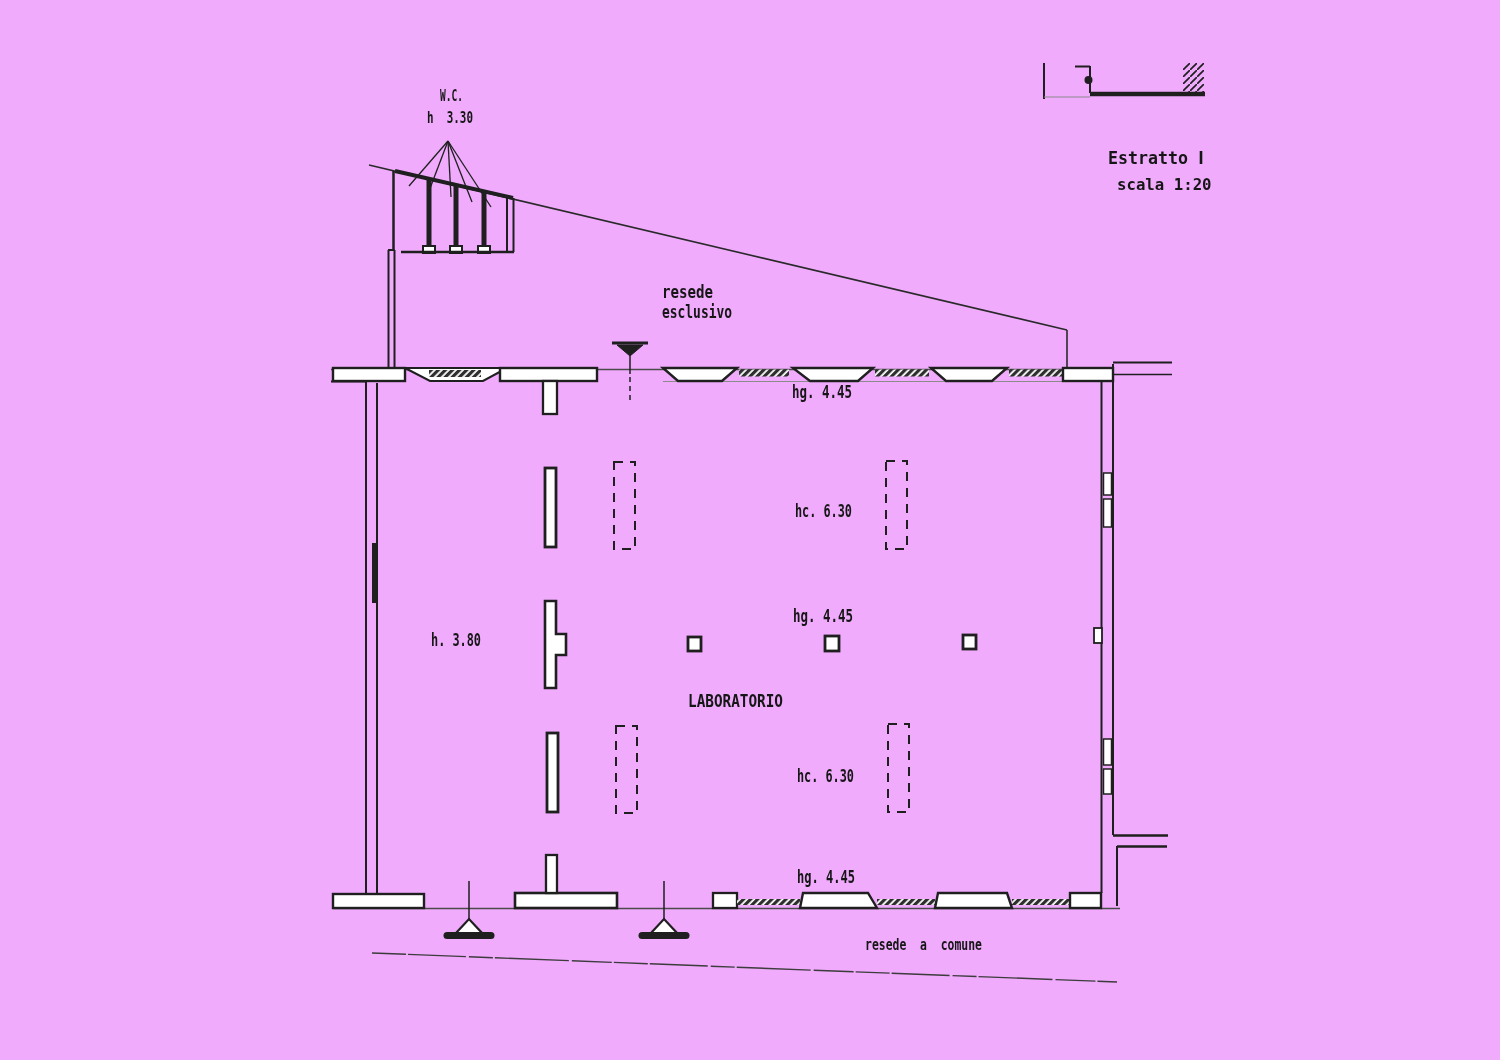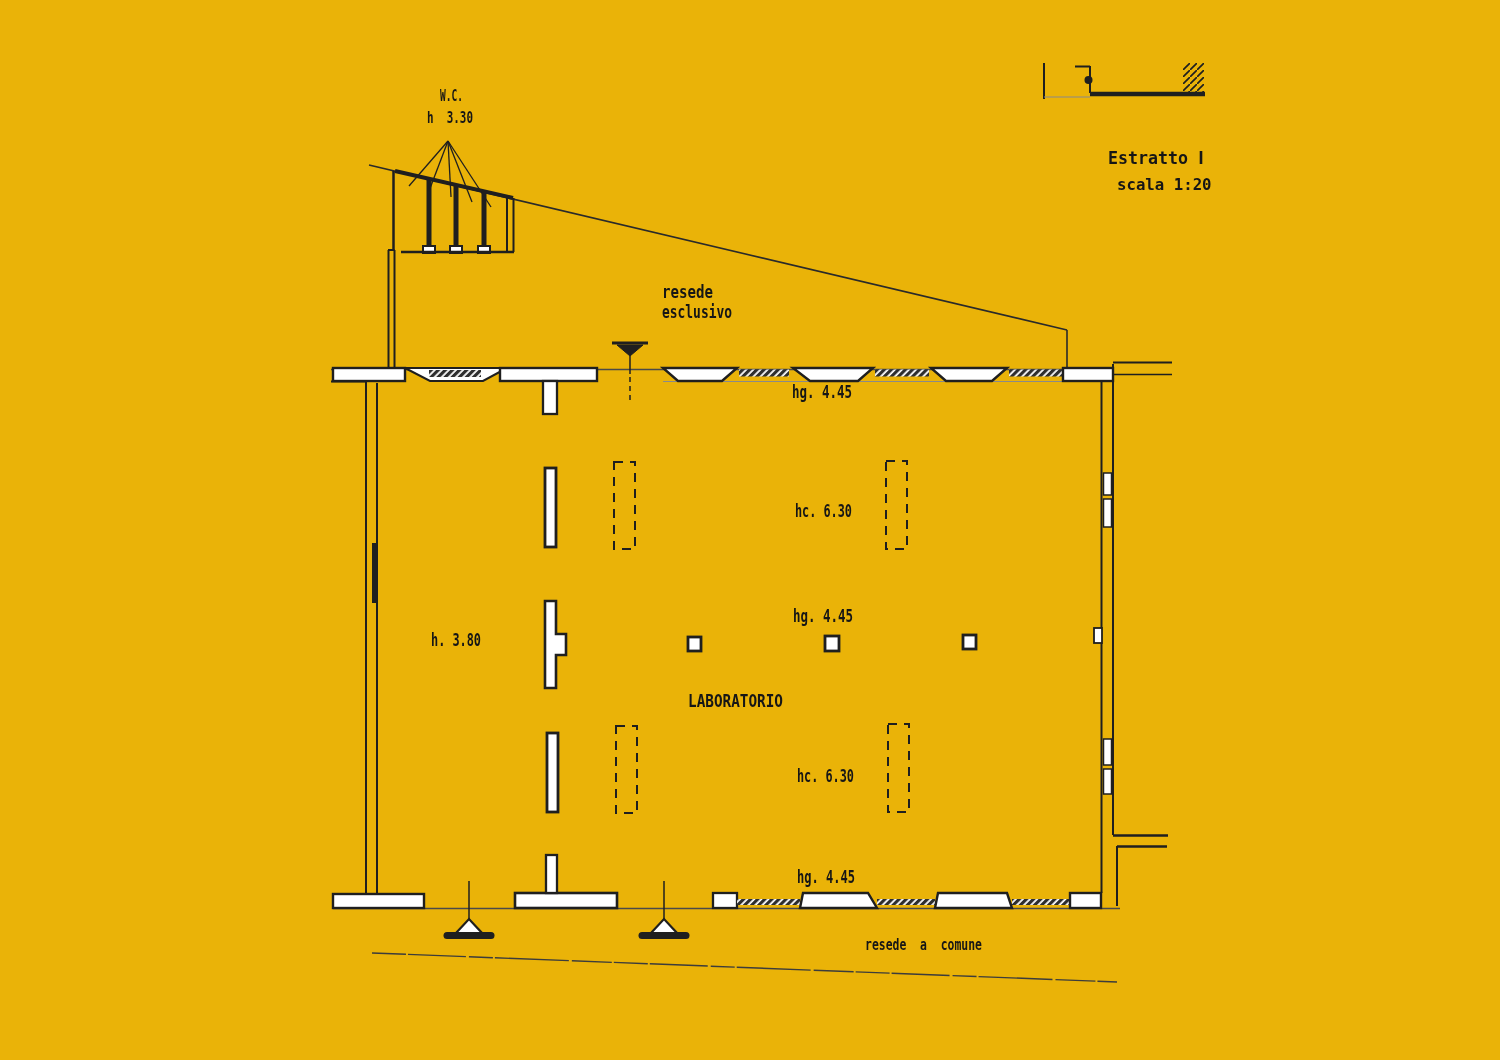--- a/index.html
+++ b/index.html
@@ -1,16 +1,16 @@
 <!DOCTYPE html>
 <html><head>
 <meta charset="utf-8">
 <style>
   html,body{margin:0;padding:0;background:#ffffff;}
-  #page{position:relative;width:1500px;height:1060px;background:#eab308;overflow:hidden;
+  #page{position:relative;width:1500px;height:1060px;background:#f0abfc;overflow:hidden;
         font-family:"DejaVu Sans Mono","Liberation Mono",monospace;}
   svg{position:absolute;left:0;top:0;}
   svg text{white-space:pre;font-family:"DejaVu Sans Mono","Liberation Mono",monospace;
            font-weight:700;fill:#161616;}
 </style>
 </head>
 <body>
 
 <div id="page">
 <svg width="1500" height="1060" viewBox="0 0 1500 1060">

